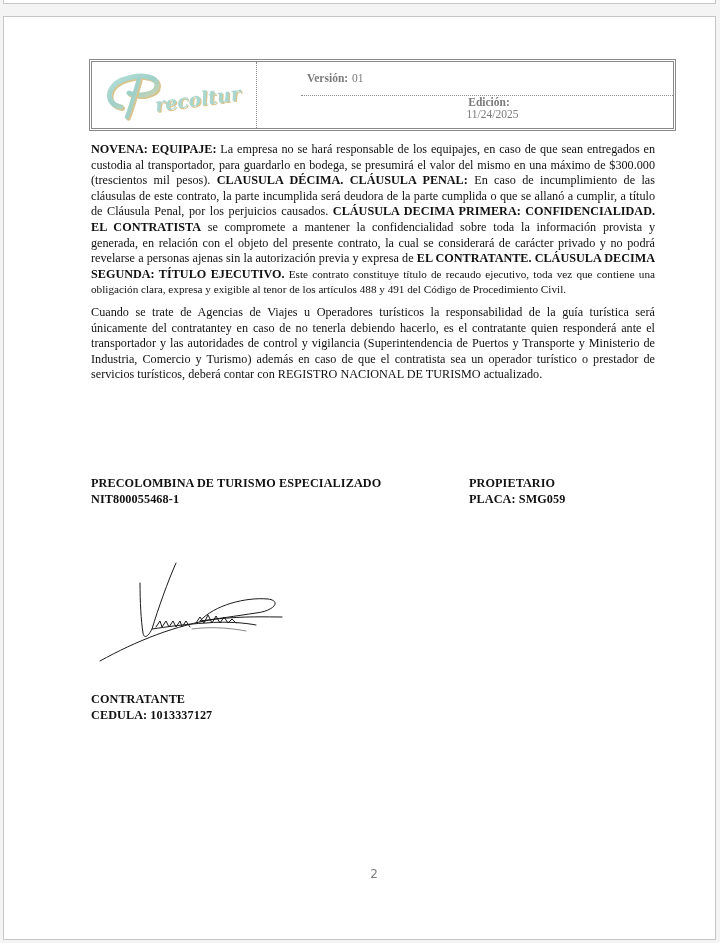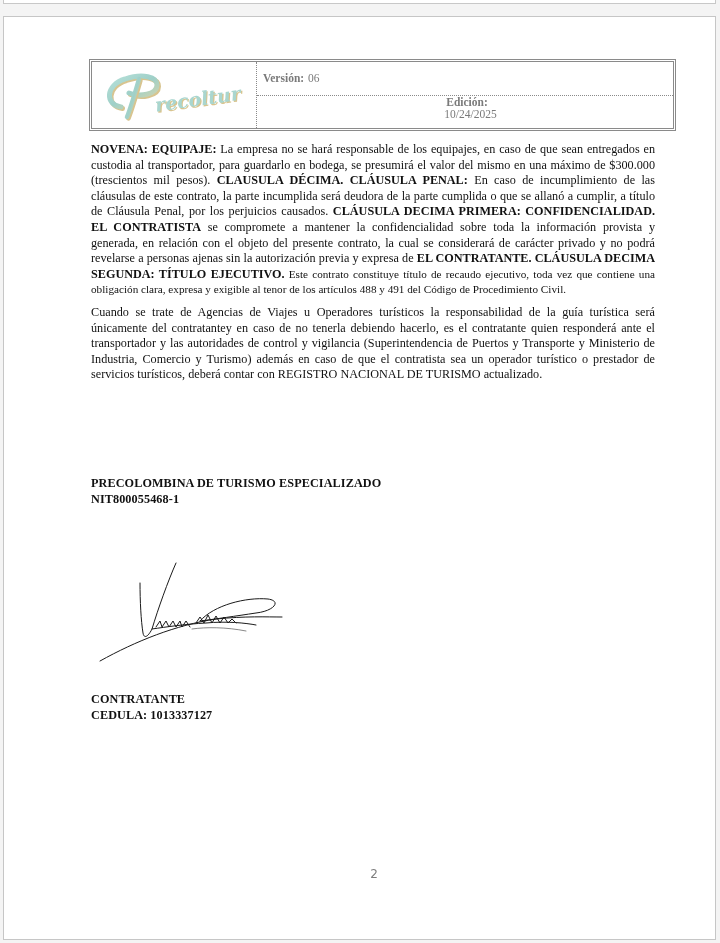--- a/index.html
+++ b/index.html
@@ -28,21 +28,21 @@
     border-right: 1px dotted #8a8a8a;
     display: flex; align-items: center; justify-content: center;
   }
   .hdr-title {
     width: 289px; height: 100%;
     border-right: 1px dotted #8a8a8a;
     display: flex; flex-direction: column; align-items: center; justify-content: center;
     font-weight: bold; font-size: 13.6px; line-height: 16.5px; text-align: center;
     letter-spacing: -0.1px;
   }
-  .hdr-meta { flex: 1; display: flex; flex-direction: column; }
+  .hdr-meta { flex: 1; display: flex; flex-direction: column; margin-left: 44px; }
   .hdr-meta .row {
     flex: 1; display: flex; align-items: center; padding-left: 6px;
     font-size: 11.5px;
   }
   .hdr-meta .row + .row { border-top: 1px dotted #8a8a8a; }
   .hdr-meta b { font-weight: bold; margin-right: 4px; }
   .hdr-meta .edition { padding-left: 8px; flex-direction: column; }
   .body {
     position: absolute; left: 87px; top: 125px; width: 580px;
     font-size: 12.2px; line-height: 15.6px; color: #111;
@@ -82,39 +82,43 @@
         <path d="M22 40 C6 38 6 18 26 12 C44 6 58 10 58 18 C58 28 40 30 30 26" fill="none" stroke="url(#lg)" stroke-width="5" stroke-linecap="round"></path>
         <path d="M40 12 C36 26 32 40 28 50" fill="none" stroke="#d8c48f" stroke-width="4.5" stroke-linecap="round" transform="translate(1.5,1.5)"></path>
         <path d="M40 12 C36 26 32 40 28 50" fill="none" stroke="url(#lg)" stroke-width="4.5" stroke-linecap="round"></path>
         <text x="56" y="40" font-family="DejaVu Serif, serif" font-style="italic" font-weight="bold" font-size="19" fill="#d8c48f" transform="translate(1.2,1.2) rotate(-8 90 35)">recoltur</text>
         <text x="56" y="40" font-family="DejaVu Serif, serif" font-style="italic" font-weight="bold" font-size="19" fill="#a9d6cf" transform="rotate(-8 90 35)">recoltur</text>
       </svg>
     </div>
     <div class="hdr-meta">
       <div class="row">
         <b>Versión:</b>
-        <span>06</span>
+        <span>01</span>
       </div>
       <div class="row edition">
         <b>Edición:</b>
-        <span style="margin-left:3px">10/24/2025</span>
+        <span style="margin-left:3px">11/24/2025</span>
       </div>
     </div>
   </div>
 
   <div class="body">
     <p><b>NOVENA: EQUIPAJE:</b><span> La empresa no se hará responsable de los equipajes, en caso de que sean entregados en custodia al transportador, para guardarlo en bodega, se presumirá el valor del mismo en una máximo de $300.000 (trescientos mil pesos). </span><b>CLAUSULA DÉCIMA. CLÁUSULA PENAL:</b><span> En caso de incumplimiento de las cláusulas de este contrato, la parte incumplida será deudora de la parte cumplida o que se allanó a cumplir, a título de Cláusula Penal, por los perjuicios causados. </span><b>CLÁUSULA DECIMA PRIMERA: CONFIDENCIALIDAD. EL CONTRATISTA</b><span> se compromete a mantener la confidencialidad sobre toda la información provista y generada, en relación con el objeto del presente contrato, la cual se considerará de carácter privado y no podrá revelarse a personas ajenas sin la autorización previa y expresa de </span><b>EL CONTRATANTE. CLÁUSULA DECIMA SEGUNDA: TÍTULO EJECUTIVO.</b><span class="sm"> Este contrato constituye título de recaudo ejecutivo, toda vez que contiene una obligación clara, expresa y exigible al tenor de los artículos 488 y 491 del Código de Procedimiento Civil.</span></p>
     <p>Cuando se trate de Agencias de Viajes u Operadores turísticos la responsabilidad de la guía turística será únicamente del contratantey en caso de no tenerla debiendo hacerlo, es el contratante quien responderá ante el transportador y las autoridades de control y vigilancia (Superintendencia de Puertos y Transporte y Ministerio de Industria, Comercio y Turismo) además en caso de que el contratista sea un operador turístico o prestador de servicios turísticos, deberá contar con REGISTRO NACIONAL DE TURISMO actualizado.</p>
   </div>
 
   <div class="sig-block" style="left:87px; top:459px;">
     <div>PRECOLOMBINA DE TURISMO ESPECIALIZADO</div>
     <div>NIT800055468-1</div>
   </div>
 
+  <div class="sig-block" style="left:465px; top:459px;">
+    <div>PROPIETARIO</div>
+    <div>PLACA: SMG059</div>
+  </div>
 
   <svg class="signature" viewBox="0 0 190 106">
     <g fill="none" stroke="#1a1a1a" stroke-width="1" stroke-linecap="round" stroke-linejoin="round">
       <path d="M80 2 C72 20 62 48 56 68 C52 76 48 78 47 72 C45 60 44 40 44 22"></path>
       <path d="M4 100 C40 80 80 64 120 58 C150 55 170 56 186 56"></path>
       <path d="M56 68 C70 66 90 63 110 62 C130 60 150 62 160 64"></path>
       <path d="M104 60 C118 44 150 36 172 38 C186 40 178 50 160 52 C140 55 120 58 104 60"></path>
       <path d="M60 66 L64 60 L66 66 L70 60 L73 66 L77 60 L80 66 L84 60 L86 66 L90 60 L94 66"></path>
       <path d="M100 62 L104 56 L108 62 L112 54 L116 62 L120 55 L124 62 L128 56 L132 62 L136 58 L140 62"></path>
       <path d="M96 68 C110 66 130 66 150 70" stroke="#555" stroke-width="0.7"></path>

